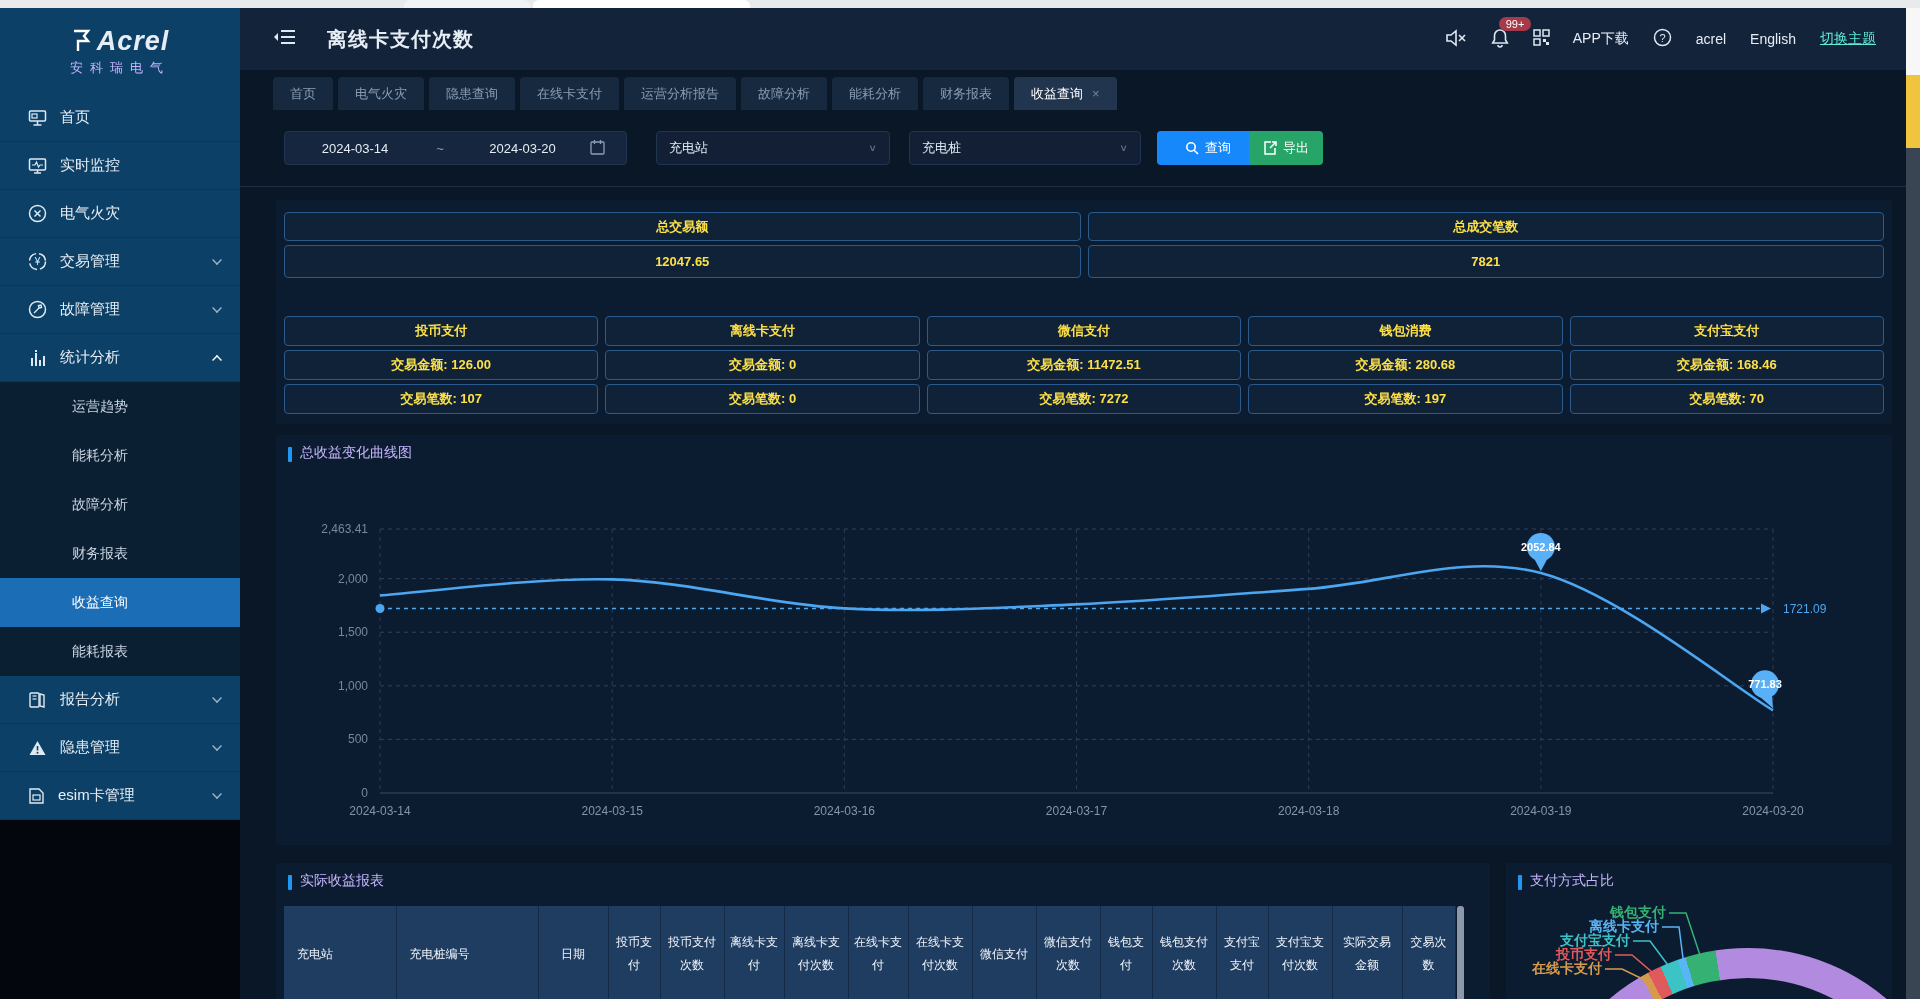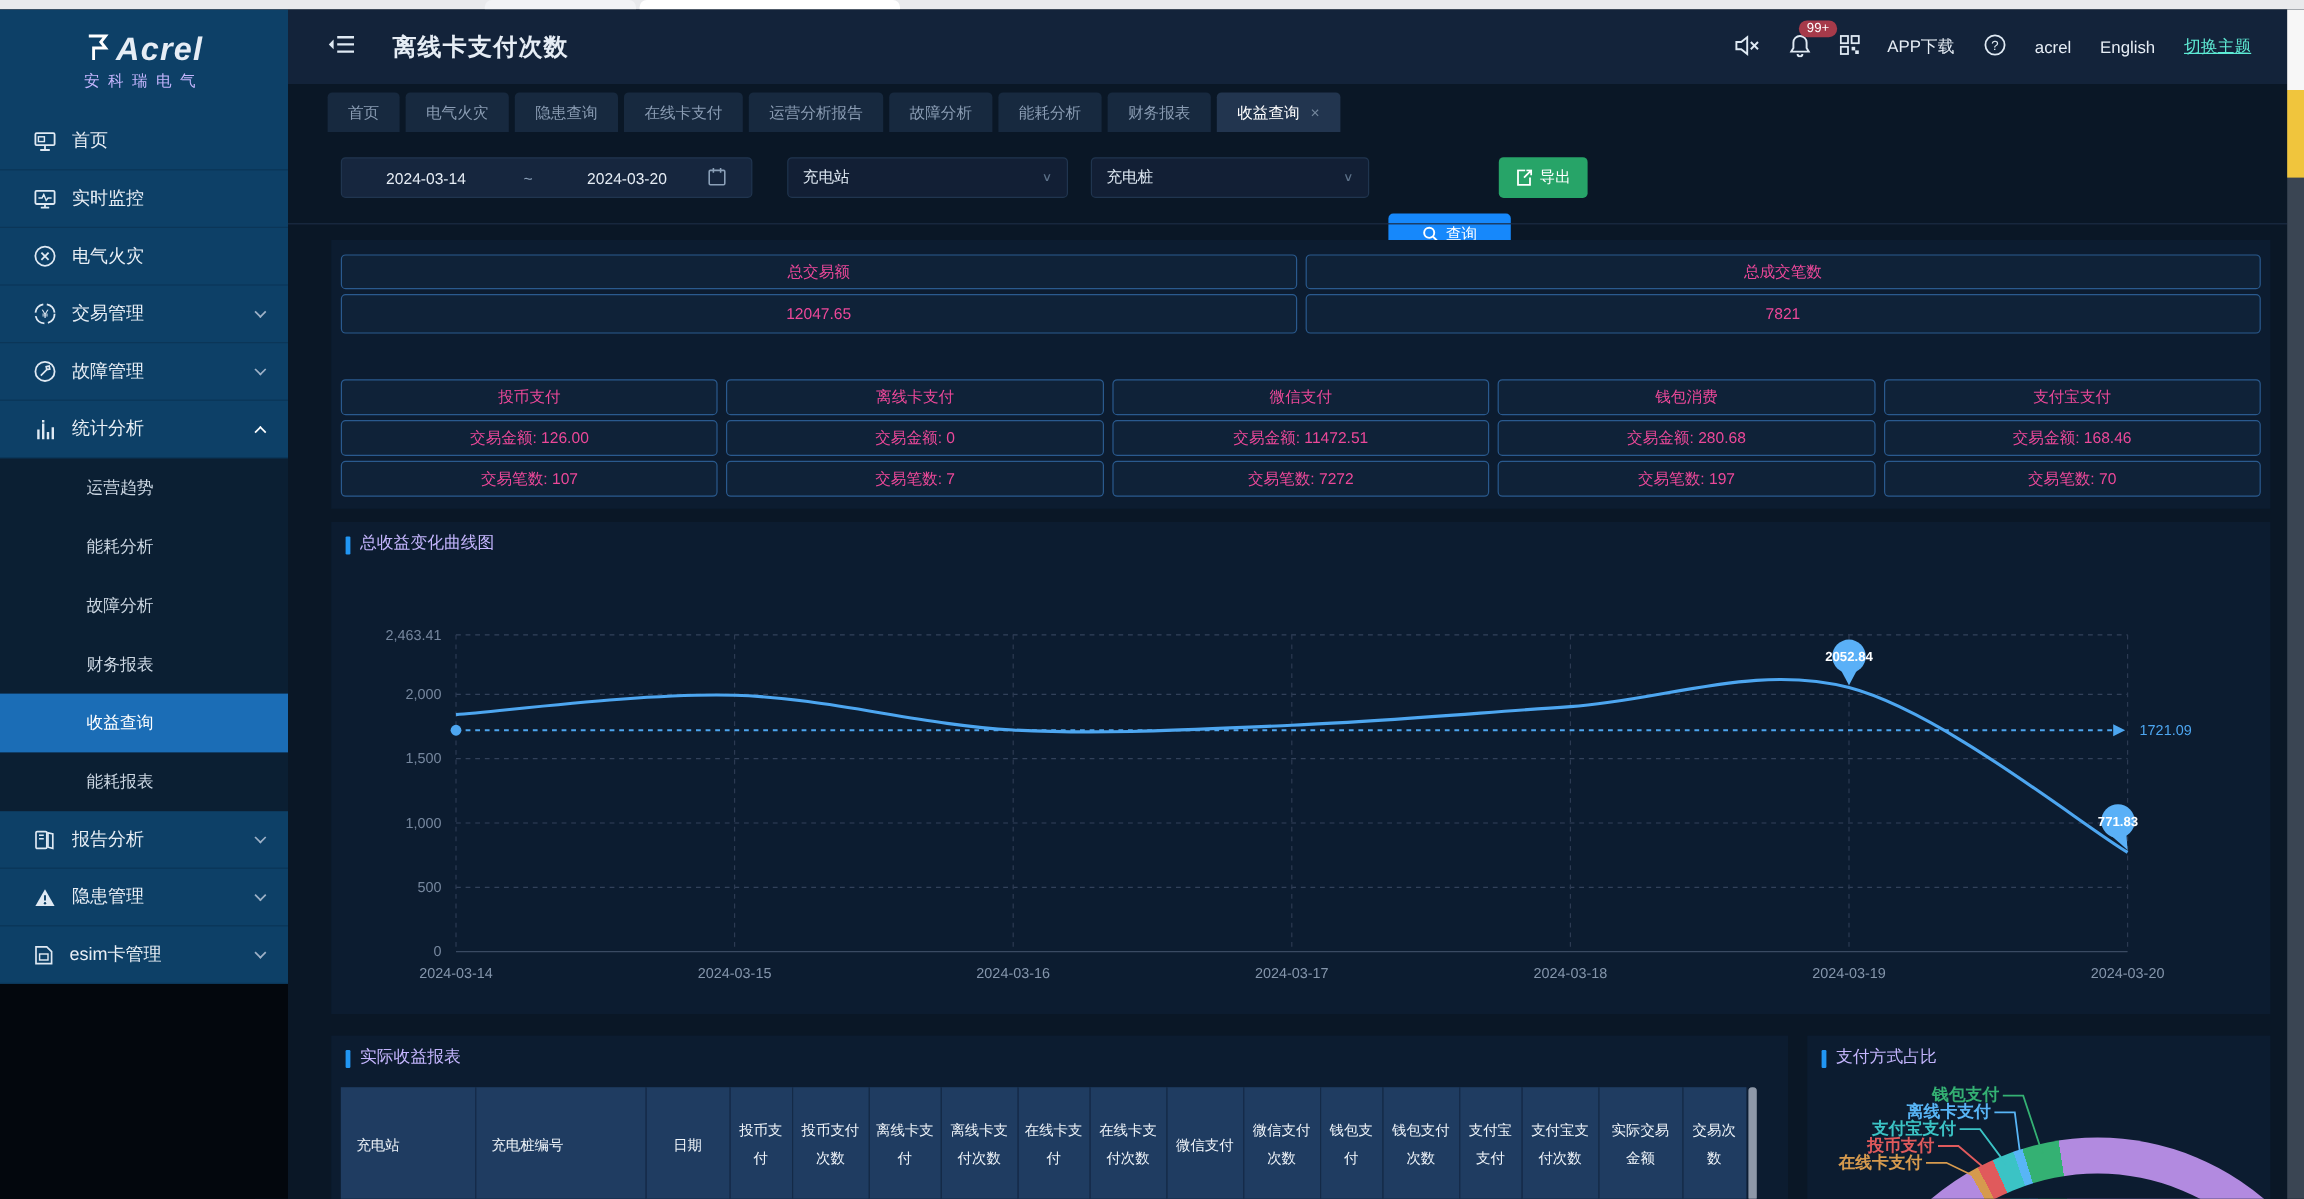--- a/index.html
+++ b/index.html
@@ -58,40 +58,40 @@
   .date-box .sep { width:30px; text-align:center; color:#8ba0b8; }
   .date-box .d2 { width:135px; text-align:center; }
   .sel { position:absolute; top:0; height:34px; background:#121f35; border:1px solid #20354f; border-radius:4px;
     display:flex; align-items:center; padding:0 12px; font-size:13px; color:#dfe9f3; }
   .sel .sel-chev { margin-left:auto; color:#5c7189; font-size:12px; transform:scaleY(.8); }
   #sel-station { left:416px; width:234px; }
   #sel-pile { left:669px; width:232px; }
   .btn { position:absolute; top:0; height:34px; border:none; border-radius:4px; color:#fff; font-size:13px;
     display:flex; align-items:center; justify-content:center; gap:6px; cursor:pointer;
     font-family:"Liberation Sans","DejaVu Sans",sans-serif; }
-  #btn-search { left:917px; width:102px; background:#1688fb;margin-top:47px; }
+  #btn-search { left:917px; width:102px; background:#1688fb; }
   #btn-export { left:1009px; width:74px; background:#27a468; }
 
   .hdiv { position:absolute; left:0; top:178px; width:1666px; height:1px; background:#1c2c44; }
 
   
   .panel { position:absolute; background:#0c1c30; overflow:hidden; }
   #stats-panel { left:36px; top:192px; width:1616px; height:224px; padding:12px 8px; }
   #chart-panel { left:36px; top:427px; width:1616px; height:410px; }
   #table-panel { left:36px; top:855px; width:1214px; height:136px; }
   #pie-panel   { left:1266px; top:855px; width:386px; height:136px; }
 
   .sec-title { display:flex; align-items:flex-end; gap:8px; font-size:14px; color:#c4b5fd; }
   .accent { width:4px; height:15px; background:#2196f3; border-radius:1px; }
   #chart-panel .sec-title { position:absolute; left:12px; top:9px; }
   #table-panel .sec-title { position:absolute; left:12px; top:9px; }
   #pie-panel .sec-title   { position:absolute; left:12px; top:9px; }
 
   .box { background:#0f2238; border:1px solid #2a5a8e; border-radius:4px;
-    display:flex; align-items:center; justify-content:center; font-size:13px; color:#ec4899; }
+    display:flex; align-items:center; justify-content:center; font-size:13px; color:#fde047;font-weight:bold; }
   #summary-grid { display:grid; grid-template-columns:1fr 1fr; gap:4px 7px; }
   #summary-grid .box.lbl { height:29px; }
   #summary-grid .box.val { height:33px; }
   #payment-grid { display:grid; grid-template-columns:repeat(5,1fr); gap:4px 7px; margin-top:38px; }
   #payment-grid .box { height:30px; }
 
   
   #income-table { position:absolute; left:8px; top:43px; border-collapse:collapse; table-layout:fixed; }
   #income-table th { background:#1f3c61; color:#f0f5fa; font-size:12px; font-weight:normal; height:96px;
     border-right:1px solid #142a47; padding:6px 5px; line-height:1.9; vertical-align:middle;
@@ -383,21 +383,21 @@
         <div class="box">离线卡支付</div>
         <div class="box">微信支付</div>
         <div class="box">钱包消费</div>
         <div class="box">支付宝支付</div>
         <div class="box">交易金额: 126.00</div>
         <div class="box">交易金额: 0</div>
         <div class="box">交易金额: 11472.51</div>
         <div class="box">交易金额: 280.68</div>
         <div class="box">交易金额: 168.46</div>
         <div class="box">交易笔数: 107</div>
-        <div class="box">交易笔数: 7</div>
+        <div class="box">交易笔数: 0</div>
         <div class="box">交易笔数: 7272</div>
         <div class="box">交易笔数: 197</div>
         <div class="box">交易笔数: 70</div>
       </div>
   </div>
 
   <div class="panel" id="chart-panel">
     <div class="sec-title">
       <span class="accent"></span>
       <span>总收益变化曲线图</span>

